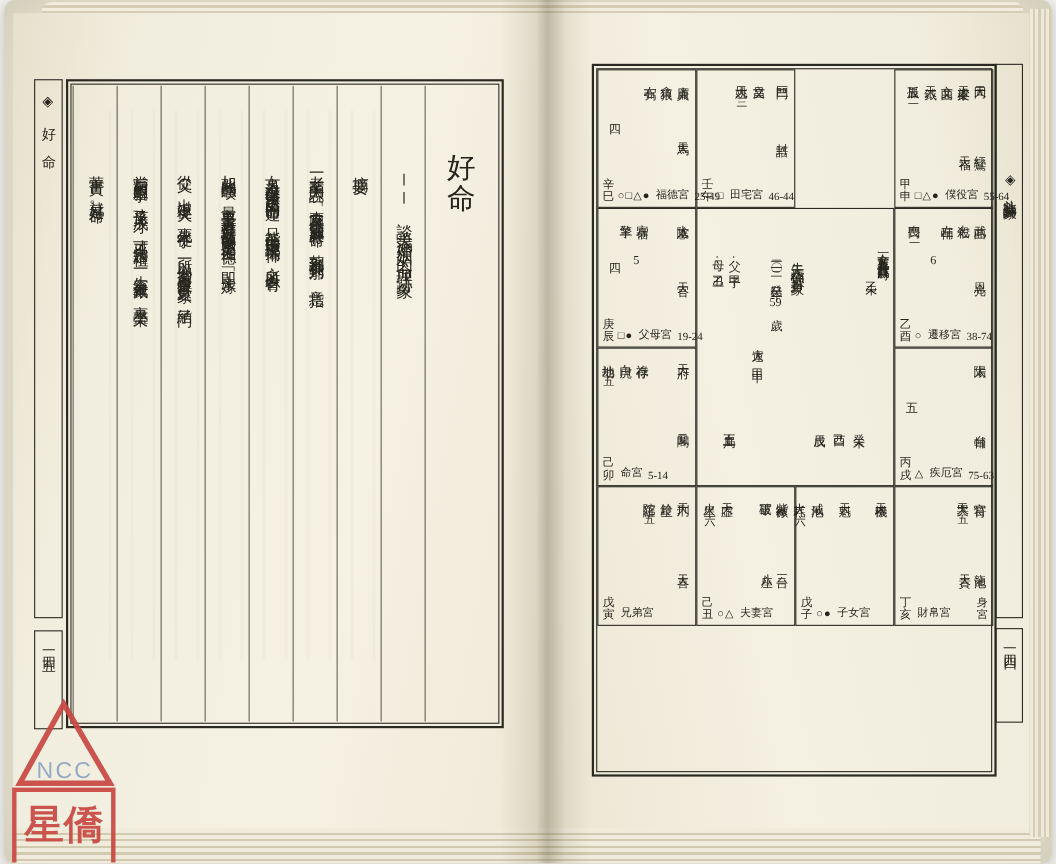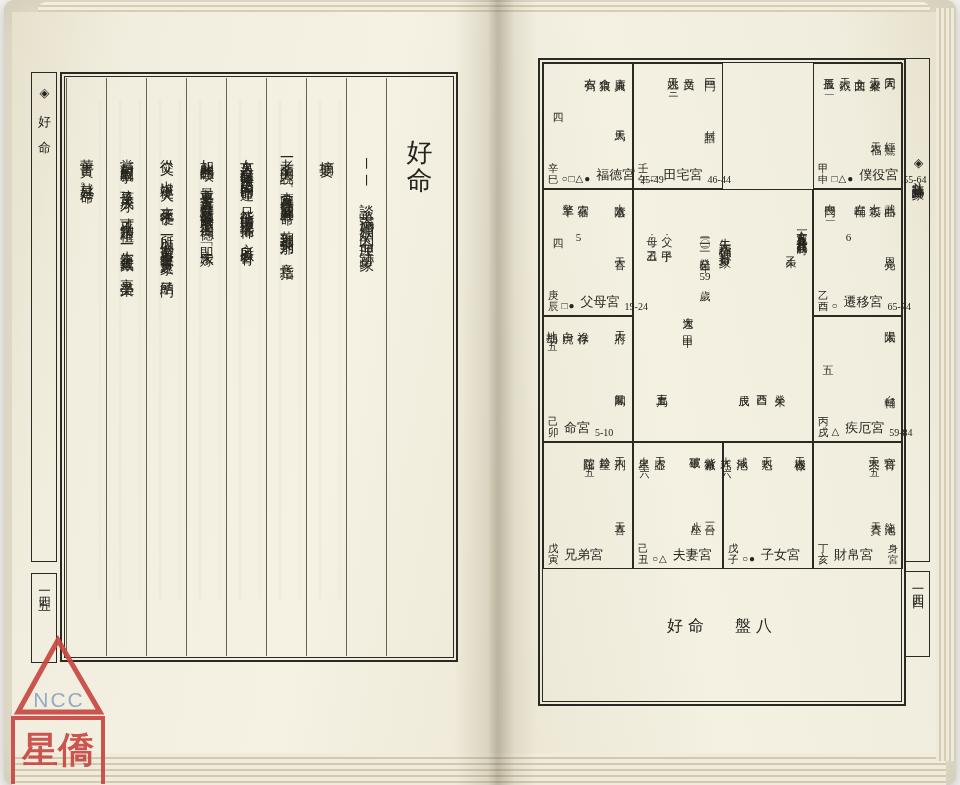--- a/index.html
+++ b/index.html
@@ -66,21 +66,21 @@
   .snum{font-size:10px;letter-spacing:0;margin-inline-start:9px}
   .ex{position:absolute;writing-mode:vertical-rl;text-orientation:upright;font-size:11px;letter-spacing:1.5px}
   .ex-tl{left:6px;top:40px}
   .ex-tm{writing-mode:horizontal-tb;left:36%;top:33%;font-size:11px;letter-spacing:0}
   .ex-mr{right:5px;top:46%}
   .ex-lr{right:5px;top:56%}
   .ex-lr2{right:19px;top:56%}
   .bline{position:absolute;left:4px;right:4px;bottom:3px;display:flex;align-items:flex-end;gap:3px}
   .gz{display:flex;flex-direction:column;font-size:10.5px;line-height:10.5px;width:11px}
   .syms{font-size:10px;letter-spacing:1px;margin-bottom:1px}
-  .pname{font-size:13px;margin-left:2px;white-space:nowrap;margin-bottom:1px}
+  .pname{font-size:10px;margin-left:2px;white-space:nowrap;margin-bottom:1px}
   .range{font-size:10px;margin-left:2px;white-space:nowrap}
   .bodytag{margin-left:auto;display:flex;flex-direction:column;font-size:10px;line-height:10.5px}
 
   .center{position:absolute;left:90px;top:126px;width:180px;height:253px;border:1px solid #2b2a22}
   .center .v{position:absolute;font-size:11px;letter-spacing:1px}
   .c-birth{right:3px;top:32px}
   .c-ypill{right:14px;top:57px}
   .c-heading{right:79px;top:38px;font-size:12.5px !important;letter-spacing:3px !important}
   .c-flow{right:100px;top:38px;letter-spacing:2px !important}
   .c-decade{right:117px;top:118px;letter-spacing:2px !important}
@@ -251,54 +251,54 @@
         </div>
         <div class="ex ex-tm">6</div>
         <div class="ex ex-mr">恩光</div>
         <div class="bline">
           <div class="gz">
             <span>乙</span>
             <span>酉</span>
           </div>
           <span class="syms">○</span>
           <span class="pname">遷移宮</span>
-          <span class="range">65-74</span>
+          <span class="range">38-74</span>
         </div>
       </div>
       <div class="palace" style="left: 0px; top: 253px; width: 90px; height: 126px;">
         <div class="stars">
           <span class="st" style="margin-block-end: 22px;">天府</span>
           <span class="st">祿存</span>
           <span class="st">白虎</span>
           <span class="st">地劫<span class="snum">五</span></span>
         </div>
         <div class="ex ex-lr">鳳閣</div>
         <div class="bline">
           <div class="gz">
             <span>己</span>
             <span>卯</span>
           </div>
           <span class="pname">命宮</span>
-          <span class="range">5-10</span>
+          <span class="range">5-14</span>
         </div>
       </div>
       <div class="palace" style="left: 270px; top: 253px; width: 90px; height: 126px;">
         <div class="stars">
           <span class="st">太陽</span>
         </div>
         <div class="ex ex-tl">五</div>
         <div class="ex ex-lr">台輔</div>
         <div class="bline">
           <div class="gz">
             <span>丙</span>
             <span>戌</span>
           </div>
           <span class="syms">△</span>
           <span class="pname">疾厄宮</span>
-          <span class="range">59-84</span>
+          <span class="range">75-63</span>
         </div>
       </div>
       <div class="palace" style="left: 0px; top: 379px; width: 90px; height: 127px;">
         <div class="stars">
           <span class="st">天刑</span>
           <span class="st">鈴星</span>
           <span class="st">陀羅<span class="snum">五</span></span>
         </div>
         <div class="ex ex-lr">天喜</div>
         <div class="bline">
@@ -356,23 +356,20 @@
             <span>亥</span>
           </div>
           <span class="pname">財帛宮</span>
           <div class="bodytag">
             <span>身</span>
             <span>宮</span>
           </div>
         </div>
       </div>
     </div>
-  <div class="caption">
-    <span>好命</span><span class="gap"></span><span>盤八</span>
-  </div>
 </div>
 
 <div class="sidebox" id="rp-strip">
   <div class="v strip-label">◈斗數論卦象㈠</div>
 </div>
 <div class="sidebox" id="rp-pg">
   <div class="v pgnum">一四四</div>
 </div>
 
 <svg class="stamp" viewBox="0 0 96 150">

